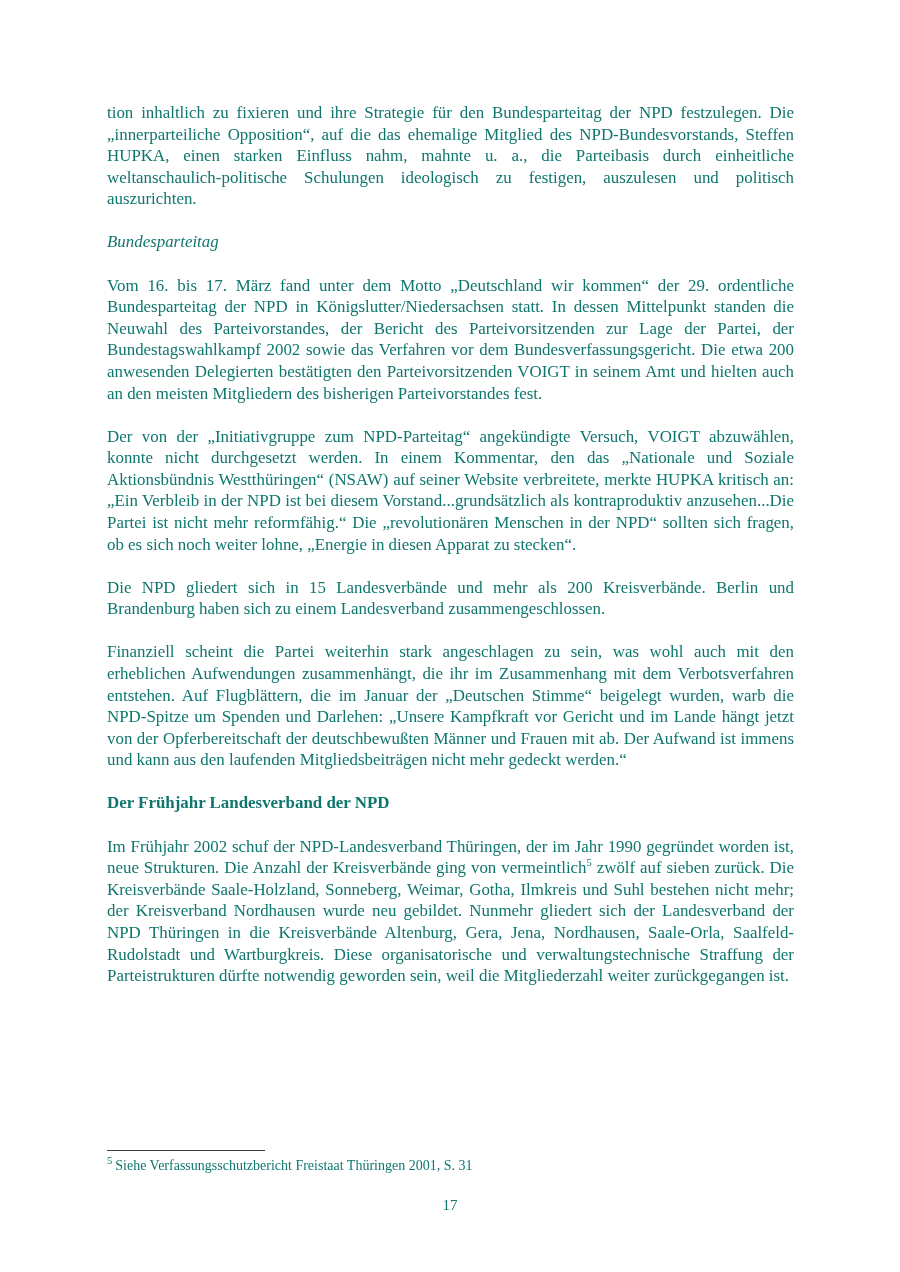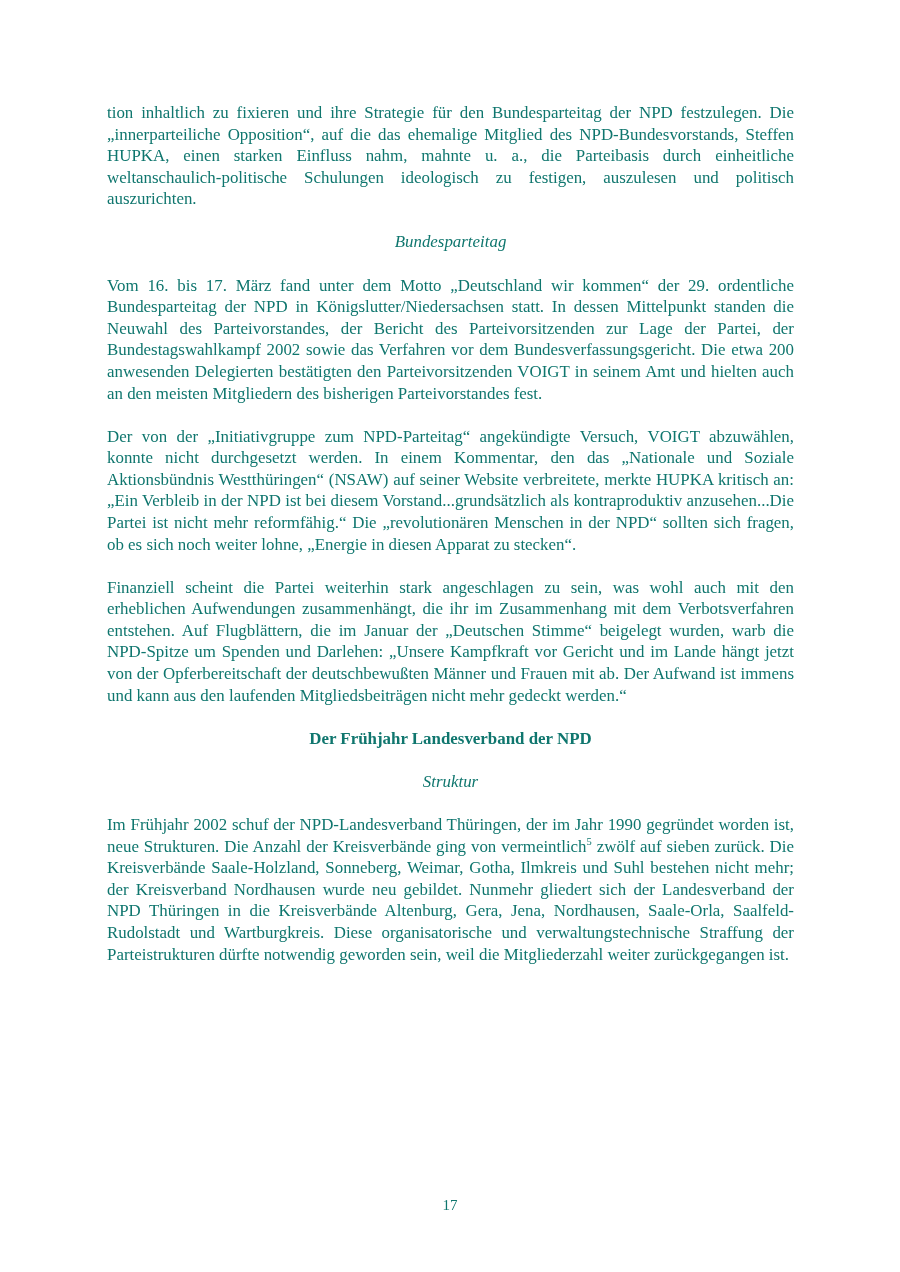--- a/index.html
+++ b/index.html
@@ -23,21 +23,21 @@
     margin: 0 0 21.5px 0;
     font-size: 16.9px;
     line-height: 21.6px;
     text-align: justify;
   }
   .heading {
     font-size: 16.9px;
     line-height: 21.6px;
     margin: 0 0 21.5px 0;
     font-weight: normal;
-    text-align: center;
+    text-align: left;
   }
   .h-italic { font-style: italic; }
   .h-bold { font-weight: bold; }
   .sup {
     font-size: 10.5px;
     vertical-align: super;
     line-height: 0;
   }
   .footnote {
     position: absolute;
@@ -70,21 +70,25 @@
 </style>
 </head>
 <body>
 
 <div class="page">
   <div class="text-block">
     <p class="body-para">tion inhaltlich zu fixieren und ihre Strategie für den Bundesparteitag der NPD festzulegen. Die „innerparteiliche Opposition“, auf die das ehemalige Mitglied des NPD-Bundesvorstands, Steffen HUPKA, einen starken Einfluss nahm, mahnte u. a., die Parteibasis durch einheitliche weltanschaulich-politische Schulungen ideologisch zu festigen, auszulesen und politisch auszurichten.</p>
     <h3 class="heading h-italic">Bundesparteitag</h3>
     <p class="body-para">Vom 16. bis 17. März fand unter dem Motto „Deutschland wir kommen“ der 29. ordentliche Bundesparteitag der NPD in Königslutter/Niedersachsen statt. In dessen Mittelpunkt standen die Neuwahl des Parteivorstandes, der Bericht des Parteivorsitzenden zur Lage der Partei, der Bundestagswahlkampf 2002 sowie das Verfahren vor dem Bundesverfassungsgericht. Die etwa 200 anwesenden Delegierten bestätigten den Parteivorsitzenden VOIGT in seinem Amt und hielten auch an den meisten Mitgliedern des bisherigen Parteivorstandes fest.</p>
     <p class="body-para">Der von der „Initiativgruppe zum NPD-Parteitag“ angekündigte Versuch, VOIGT abzuwählen, konnte nicht durchgesetzt werden. In einem Kommentar, den das „Nationale und Soziale Aktionsbündnis Westthüringen“ (NSAW) auf seiner Website verbreitete, merkte HUPKA kritisch an: „Ein Verbleib in der NPD ist bei diesem Vorstand...grundsätzlich als kontraproduktiv anzusehen...Die Partei ist nicht mehr reformfähig.“ Die „revolutionären Menschen in der NPD“ sollten sich fragen, ob es sich noch weiter lohne, „Energie in diesen Apparat zu stecken“.</p>
+    <p class="body-para">Die NPD gliedert sich in 15 Landesverbände und mehr als 200 Kreisverbände. Berlin und Brandenburg haben sich zu einem Landesverband zusammengeschlossen.</p>
     <p class="body-para">Finanziell scheint die Partei weiterhin stark angeschlagen zu sein, was wohl auch mit den erheblichen Aufwendungen zusammenhängt, die ihr im Zusammenhang mit dem Verbotsverfahren entstehen. Auf Flugblättern, die im Januar der „Deutschen Stimme“ beigelegt wurden, warb die NPD-Spitze um Spenden und Darlehen: „Unsere Kampfkraft vor Gericht und im Lande hängt jetzt von der Opferbereitschaft der deutschbewußten Männer und Frauen mit ab. Der Aufwand ist immens und kann aus den laufenden Mitgliedsbeiträgen nicht mehr gedeckt werden.“</p>
     <h3 class="heading h-bold">Der Frühjahr Landesverband der NPD</h3>
-    <h3 class="heading h-italic">Struktur</h3>
     <p class="body-para"><span>Im Frühjahr 2002 schuf der NPD-Landesverband Thüringen, der im Jahr 1990 gegründet worden ist, neue Strukturen. Die Anzahl der Kreisverbände ging von vermeintlich</span><sup class="sup">5</sup><span> zwölf auf sieben zurück. Die Kreisverbände Saale-Holzland, Sonneberg, Weimar, Gotha, Ilmkreis und Suhl bestehen nicht mehr; der Kreisverband Nordhausen wurde neu gebildet. Nunmehr gliedert sich der Landesverband der NPD Thüringen in die Kreisverbände Altenburg, Gera, Jena, Nordhausen, Saale-Orla, Saalfeld-Rudolstadt und Wartburgkreis. Diese organisatorische und verwaltungstechnische Straffung der Parteistrukturen dürfte notwendig geworden sein, weil die Mitgliederzahl weiter zurückgegangen ist.</span></p>
   </div>
 
+  <div class="footnote">
+    <div class="footnote-rule"></div>
+    <p class="footnote-text"><sup class="sup">5</sup><span class="label">Siehe Verfassungsschutzbericht Freistaat Thüringen 2001, S. 31</span></p>
+  </div>
 
   <div class="page-number">17</div>
 </div>
 
 </body></html>

